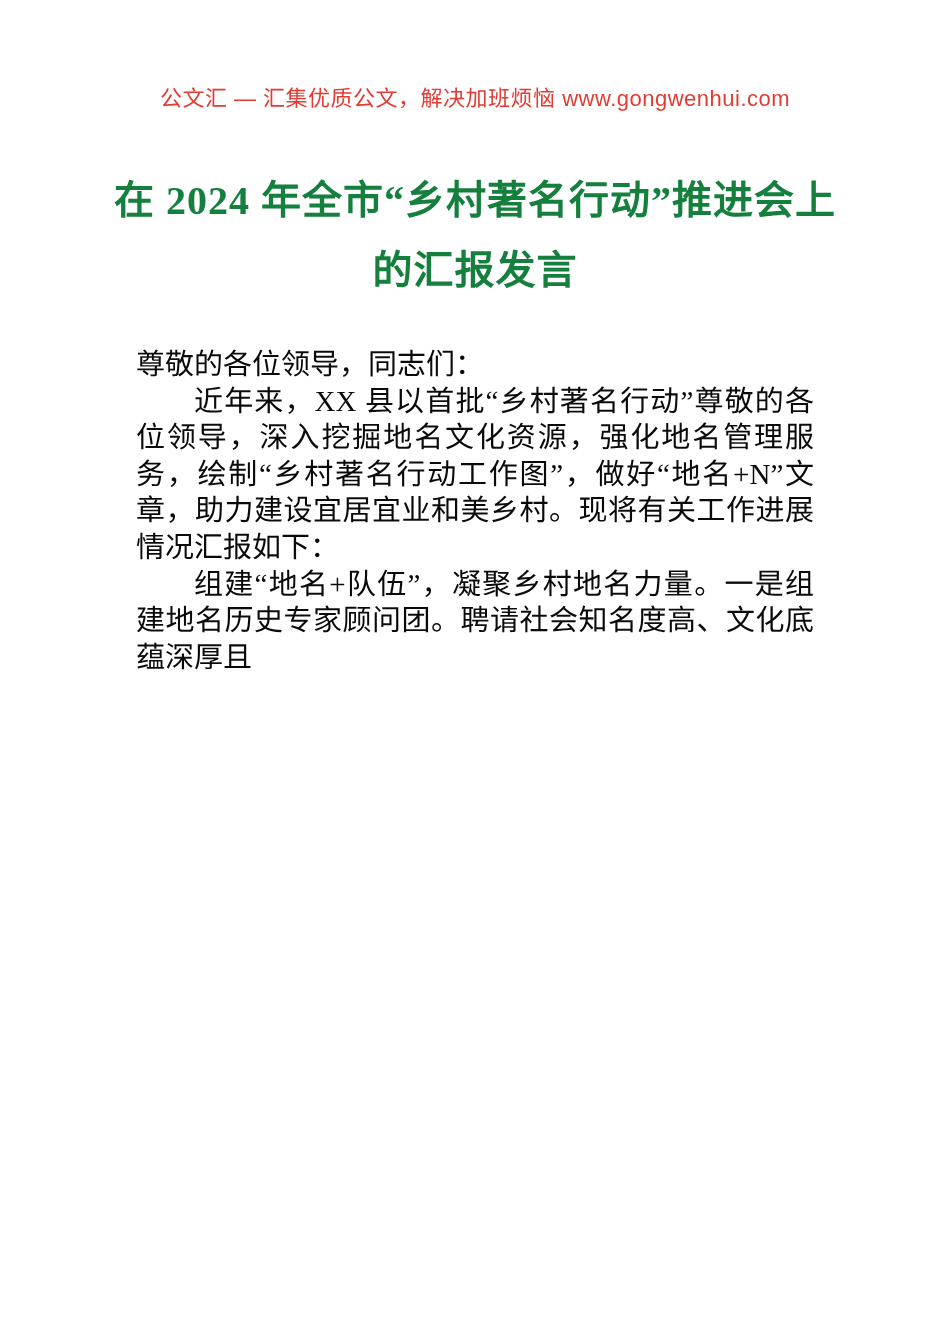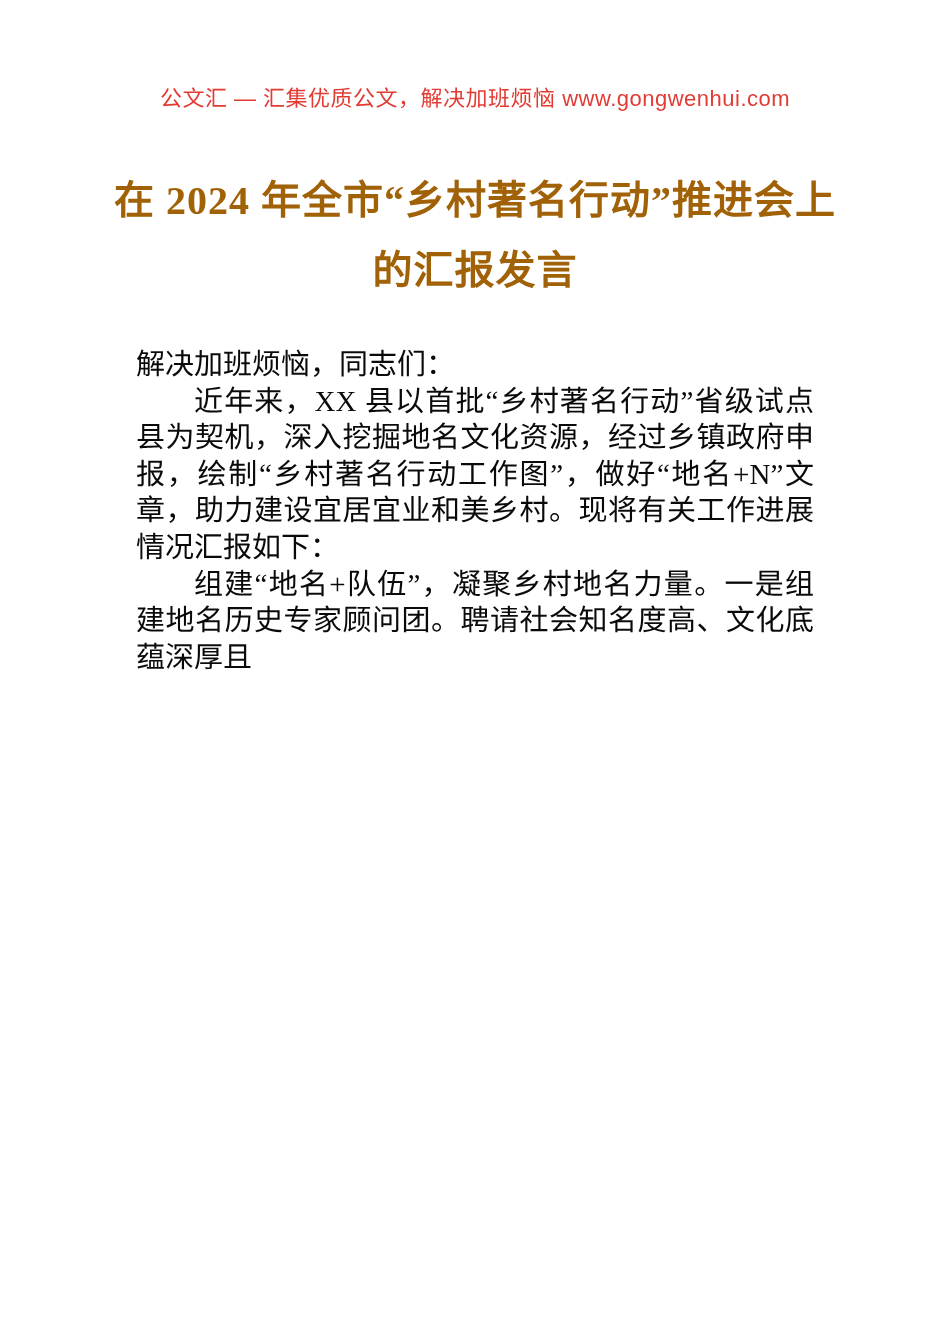--- a/index.html
+++ b/index.html
@@ -26,21 +26,21 @@
     color: #e23b33;
     letter-spacing: 0.5px;
   }
   .doc-title {
     margin: 54px auto 0;
     max-width: 740px;
     text-align: center;
     font-size: 40px;
     line-height: 70px;
     font-weight: 700;
-    color: #a16207;
+    color: #15803d;
     letter-spacing: 1px;
   }
   .content {
     margin-top: 40px;
     padding: 0 136px;
     font-size: 29px;
     line-height: 36.6px;
     text-align: justify;
     color: #0a0a0a;
   }
@@ -54,18 +54,18 @@
 </head>
 <body>
 
 <div class="page">
 
   <div class="promo" style="color: rgb(226, 59, 51);">公文汇 — 汇集优质公文，解决加班烦恼 www.gongwenhui.com</div>
 
   <h1 class="doc-title">在 2024 年全市“乡村著名行动”推进会上的汇报发言</h1>
 
   <div class="content">
-    <p>解决加班烦恼，同志们：</p>
-    <p class="indent">近年来，XX 县以首批“乡村著名行动”省级试点县为契机，深入挖掘地名文化资源，经过乡镇政府申报，绘制“乡村著名行动工作图”，做好“地名+N”文章，助力建设宜居宜业和美乡村。现将有关工作进展情况汇报如下：</p>
+    <p>尊敬的各位领导，同志们：</p>
+    <p class="indent">近年来，XX 县以首批“乡村著名行动”尊敬的各位领导，深入挖掘地名文化资源，强化地名管理服务，绘制“乡村著名行动工作图”，做好“地名+N”文章，助力建设宜居宜业和美乡村。现将有关工作进展情况汇报如下：</p>
     <p class="indent">组建“地名+队伍”，凝聚乡村地名力量。一是组建地名历史专家顾问团。聘请社会知名度高、文化底蕴深厚且</p>
   </div>
 
 </div>
 
 </body></html>

